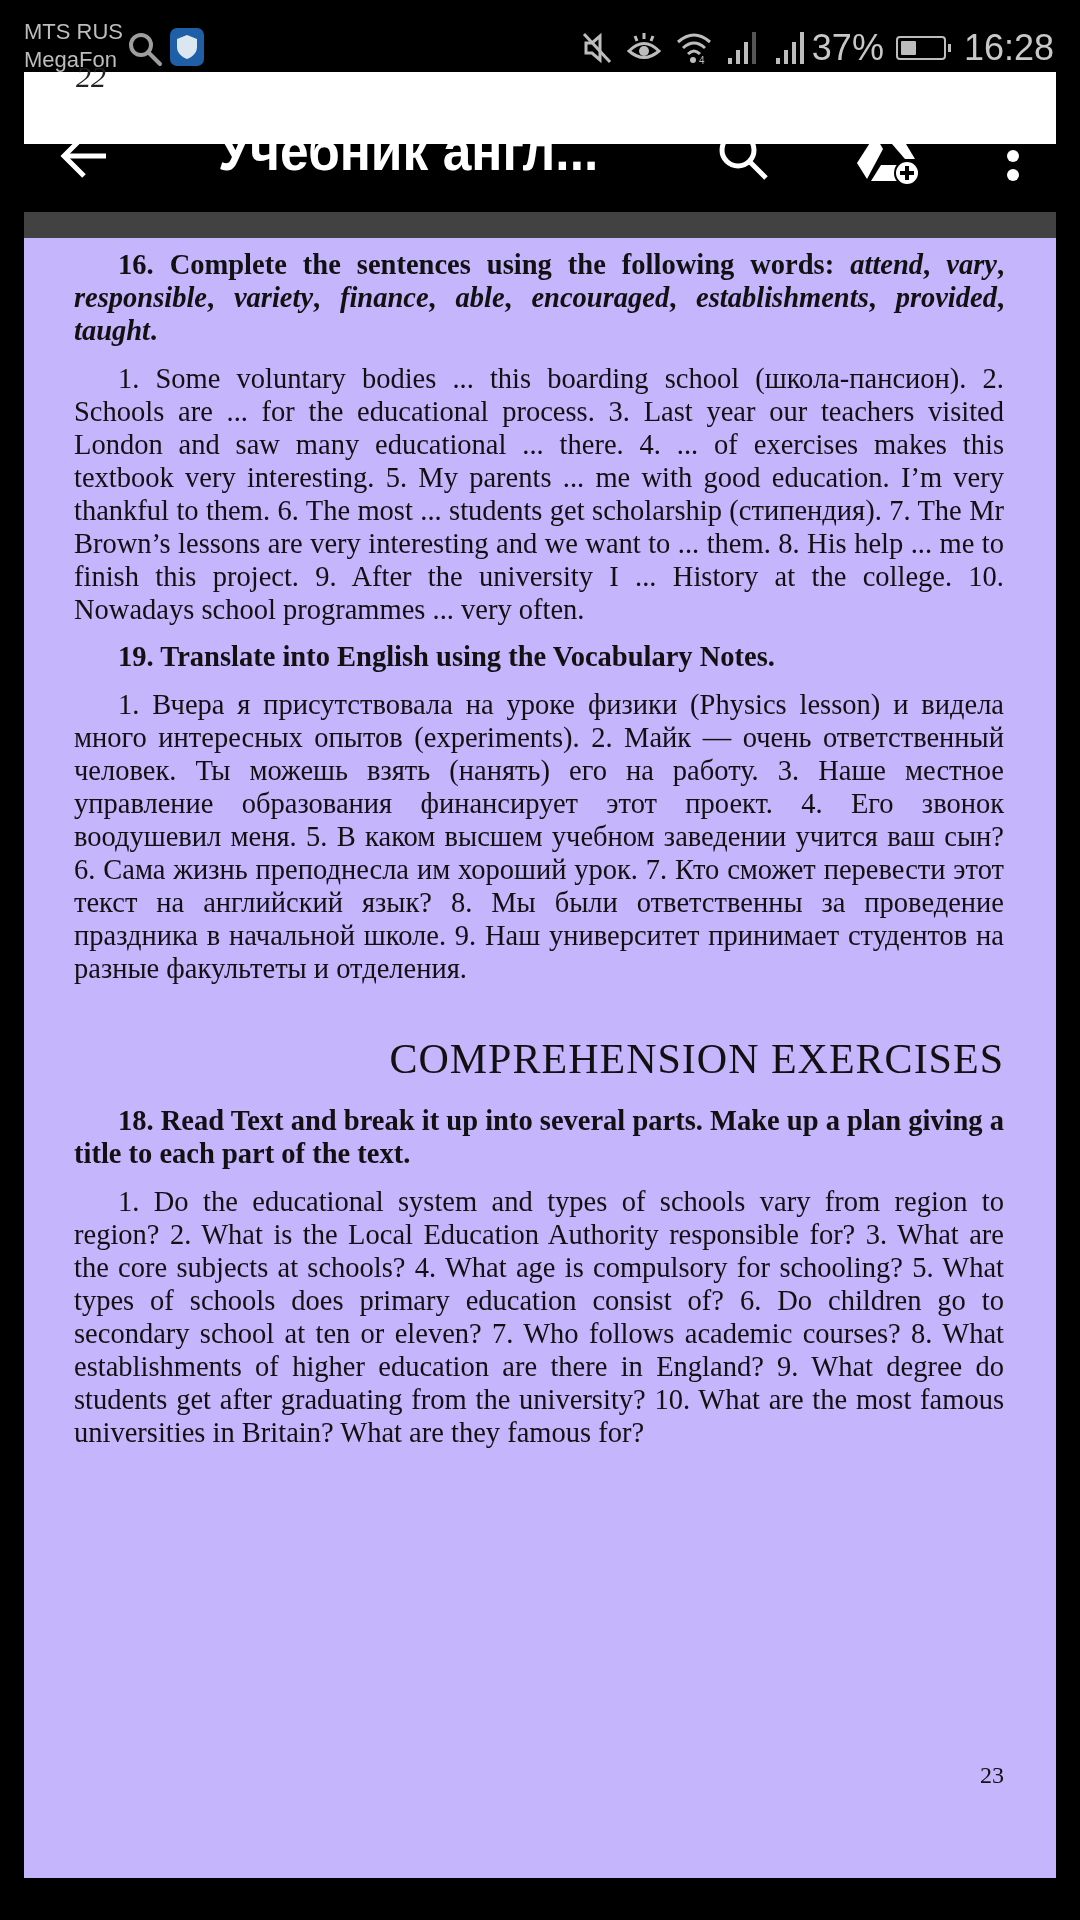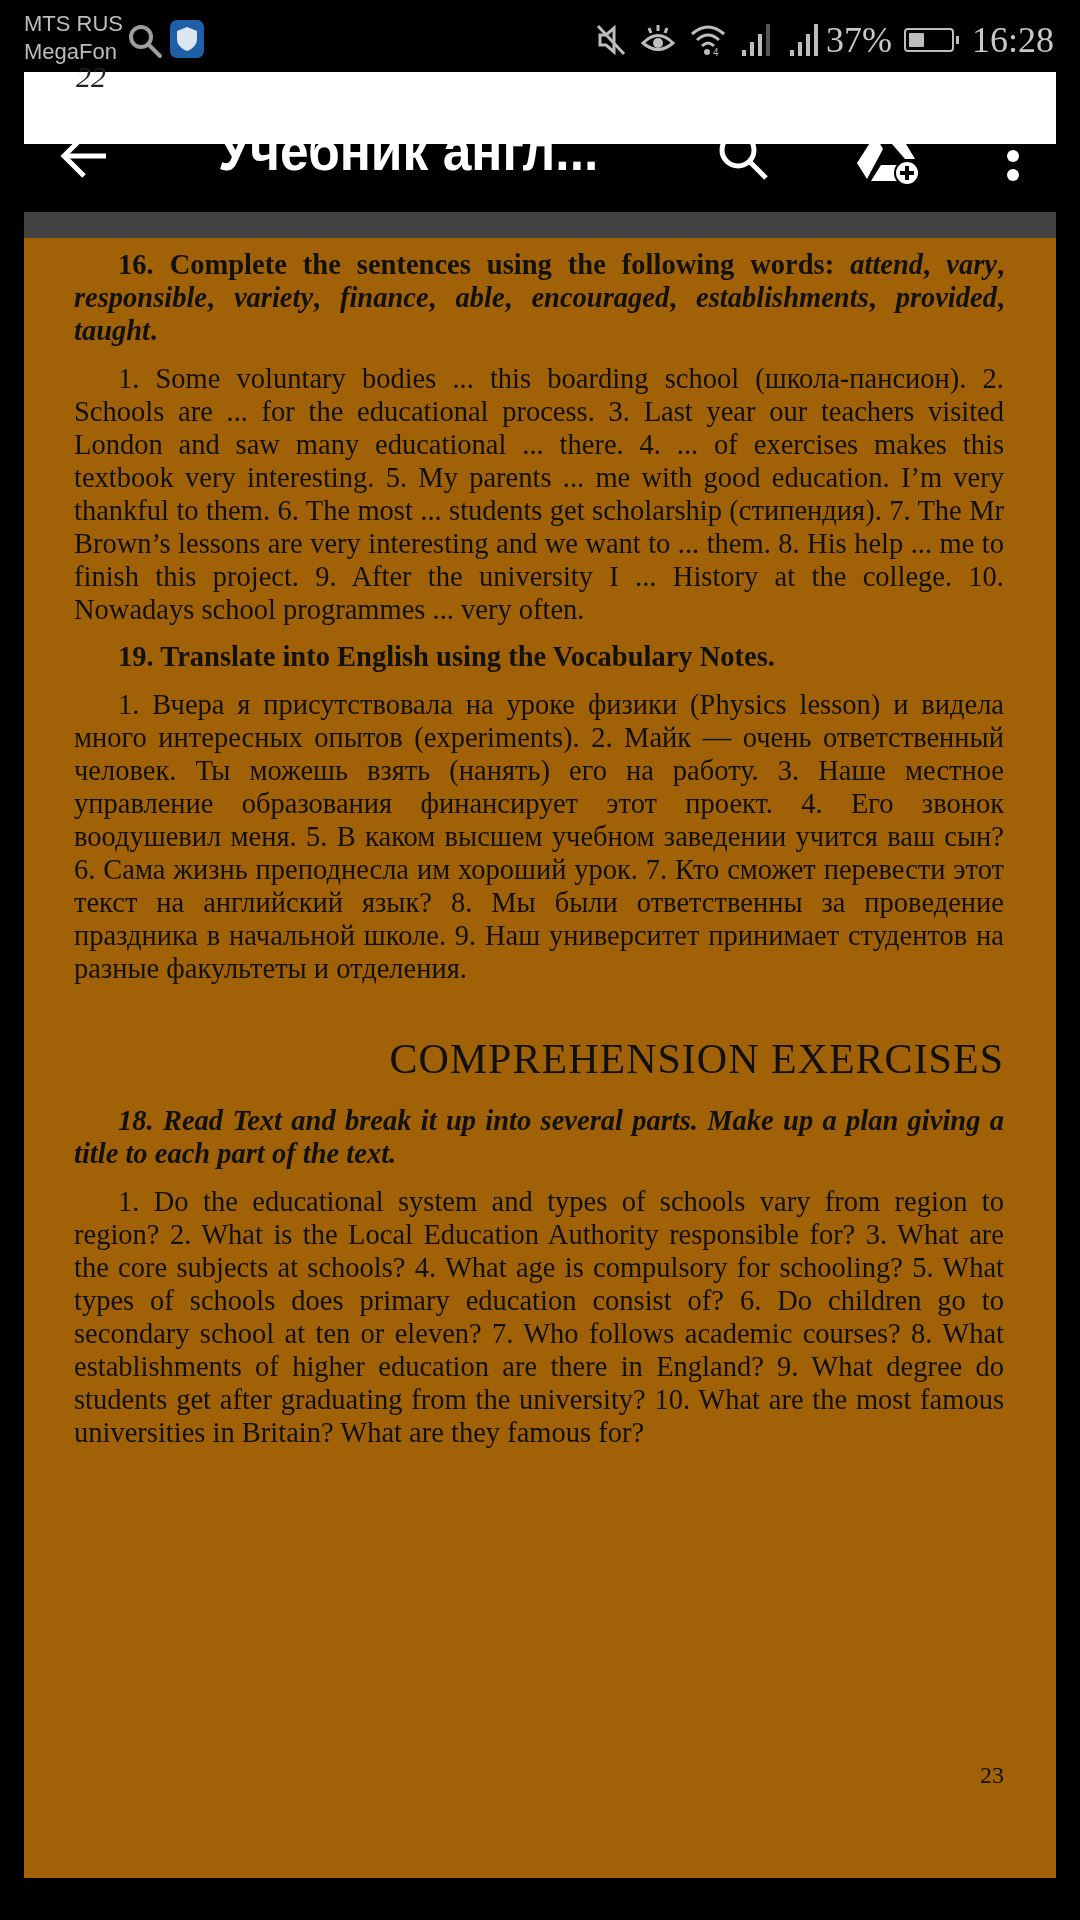--- a/index.html
+++ b/index.html
@@ -1,34 +1,34 @@
 <!DOCTYPE html>
 <html><head>
 <meta charset="utf-8">
 <style>
   html, body { margin:0; padding:0; }
   body { width:1080px; height:1920px; background:#000; position:relative; overflow:hidden; font-family:"Liberation Serif", serif; }
-  .statusbar { position:absolute; left:0; top:4px; width:1080px; height:84px; background:#000; color:#bdbdbd; font-family:"Liberation Sans", sans-serif; }
+  .statusbar { position:absolute; left:0; top:12px; width:1080px; height:84px; background:#000; color:#bdbdbd; font-family:"Liberation Sans", sans-serif; }
   .carriers { position:absolute; left:24px; top:6px; font-size:22px; line-height:28px; color:#bdbdbd; }
   .sb-search { position:absolute; left:126px; top:18px; width:38px; height:38px; }
   .sb-shield { position:absolute; left:170px; top:16px; width:34px; height:38px; background:#1f5fa8; border-radius:7px; }
   .sb-right { position:absolute; right:26px; top:14px; height:44px; display:flex; align-items:center; gap:12px; }
-  .sb-right .txt { font-size:36px; color:#c8c8c8;font-family:Liberation Serif, serif; }
+  .sb-right .txt { font-size:36px; color:#c8c8c8; }
   .battery { width:50px; height:24px; border:2px solid #bdbdbd; border-radius:4px; position:relative; box-sizing:border-box; }
   .battery .fill { position:absolute; left:3px; top:3px; bottom:3px; background:#bdbdbd; border-radius:1px; }
   .battery::after { content:""; position:absolute; right:-7px; top:6px; width:3px; height:8px; background:#bdbdbd; }
   
   .page-prev { position:absolute; left:24px; top:72px; width:1032px; height:72px; background:#ffffff; }
   .page-prev .pnum { position:absolute; left:52px; top:-12px; font-size:30px; color:#222; font-style:italic; }
   .appbar { position:absolute; left:0; top:144px; width:1080px; height:68px; background:#000; }
   .page-gap { position:absolute; left:24px; top:212px; width:1032px; height:26px; background:#424242; }
   .icon-btn { position:absolute; display:flex; align-items:center; justify-content:center; }
   .title { position:absolute; left:218px; top:118px; font-family:"Liberation Sans", sans-serif; font-size:56px; color:#fff; font-weight:bold; letter-spacing:0px; white-space:nowrap; transform:scaleX(0.92); transform-origin:left; }
   
-  .page { position:absolute; left:24px; top:238px; width:1032px; height:1640px; background:#a16207; }
+  .page { position:absolute; left:24px; top:238px; width:1032px; height:1640px; background:#c4b5fd; }
   .content { position:absolute; left:50px; top:0; width:930px; color:#111; font-size:28.5px; line-height:33px; text-align:justify; }
   .content p { margin:0; }
   .task { font-weight:bold; text-indent:44px; }
   .para { text-indent:44px; }
   .h2 { text-align:right; font-weight:normal; font-size:42px; letter-spacing:1px; }
   .pagenum { position:absolute; right:52px; top:1524px; font-size:24px; color:#111; }
   i.kw { font-style:italic; }
 </style>
 </head>
 <body>
@@ -129,19 +129,19 @@
     <p class="task" style="margin-top:10px;">
       <span>16. Complete the sentences using the following words: </span><span id="ex16words"><i class="kw">attend</i>, <i class="kw">vary</i>, <i class="kw">responsible</i>, <i class="kw">variety</i>, <i class="kw">finance</i>, <i class="kw">able</i>, <i class="kw">encouraged</i>, <i class="kw">establishments</i>, <i class="kw">provided</i>, <i class="kw">taught</i>.</span>
     </p>
     <p class="para" style="margin-top:15px;">1. Some voluntary bodies ... this boarding school (школа-пансион). 2. Schools are ... for the educational process. 3. Last year our teachers visited London and saw many educational ... there. 4. ... of exercises makes this textbook very interesting. 5. My parents ... me with good education. I’m very thankful to them. 6. The most ... students get scholarship (стипендия). 7. The Mr Brown’s lessons are very interesting and we want to ... them. 8. His help ... me to finish this project. 9. After the university I ... History at the college. 10. Nowadays school programmes ... very often.</p>
 
     <p class="task" style="margin-top:14px;">19. Translate into English using the Vocabulary Notes.</p>
     <p class="para" style="margin-top:15px;">1. Вчера я присутствовала на уроке физики (Physics lesson) и видела много интересных опытов (experiments). 2. Майк — очень ответственный человек. Ты можешь взять (нанять) его на работу. 3. Наше местное управление образования финансирует этот проект. 4. Его звонок воодушевил меня. 5. В каком высшем учебном заведении учится ваш сын? 6. Сама жизнь преподнесла им хороший урок. 7. Кто сможет перевести этот текст на английский язык? 8. Мы были ответственны за проведение праздника в начальной школе. 9. Наш университет принимает студентов на разные факультеты и отделения.</p>
 
     <p class="h2" style="margin-top:58px;">COMPREHENSION EXERCISES</p>
 
-    <p class="task" style="margin-top:28px;font-style:italic;">18. Read Text and break it up into several parts. Make up a plan giving a title to each part of the text.</p>
+    <p class="task" style="margin-top:28px;">18. Read Text and break it up into several parts. Make up a plan giving a title to each part of the text.</p>
 
 
     <p class="para" style="margin-top:15px;">1. Do the educational system and types of schools vary from region to region? 2. What is the Local Education Authority responsible for? 3. What are the core subjects at schools? 4. What age is compulsory for schooling? 5. What types of schools does primary education consist of? 6. Do children go to secondary school at ten or eleven? 7. Who follows academic courses? 8. What establishments of higher education are there in England? 9. What degree do students get after graduating from the university? 10. What are the most famous universities in Britain? What are they famous for?</p>
   </div>
   <div class="pagenum">23</div>
 </div>
 
 </body></html>

